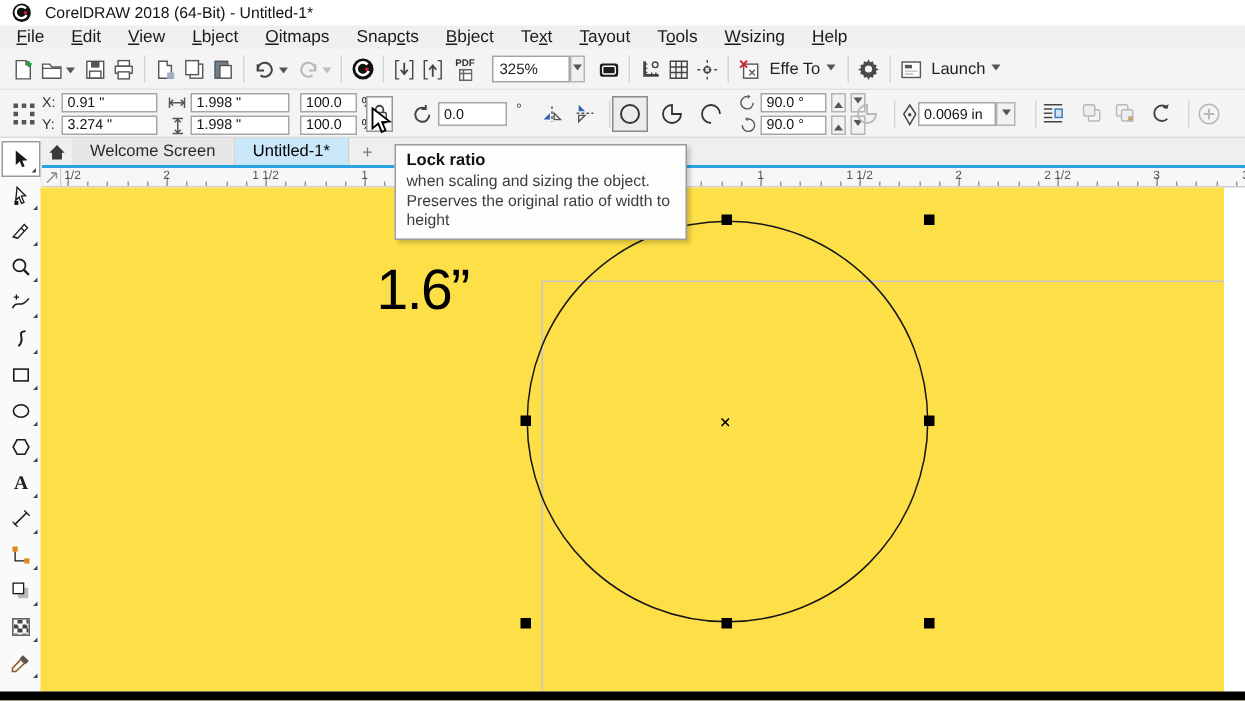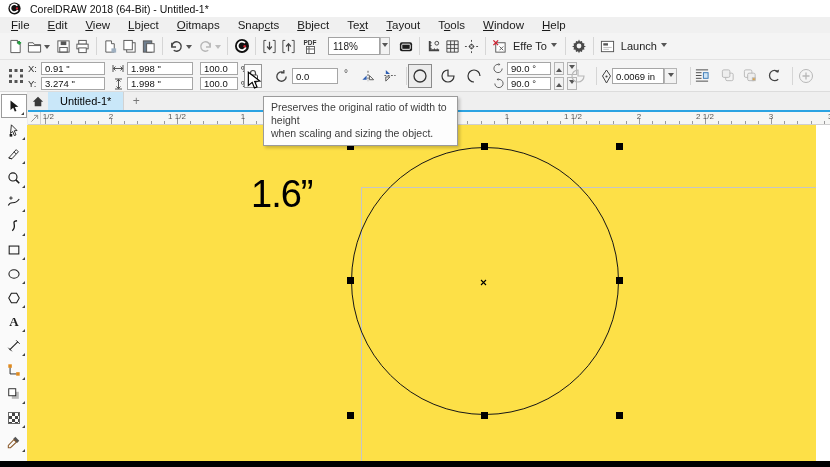--- a/index.html
+++ b/index.html
@@ -117,21 +117,21 @@
       <div class="menu-item"><span></span><u>F</u><span>ile</span></div>
       <div class="menu-item"><span></span><u>E</u><span>dit</span></div>
       <div class="menu-item"><span></span><u>V</u><span>iew</span></div>
       <div class="menu-item"><span></span><u>L</u><span>bject</span></div>
       <div class="menu-item"><span></span><u>O</u><span>itmaps</span></div>
       <div class="menu-item"><span>Snap</span><u>c</u><span>ts</span></div>
       <div class="menu-item"><span></span><u>B</u><span>bject</span></div>
       <div class="menu-item"><span>Te</span><u>x</u><span>t</span></div>
       <div class="menu-item"><span></span><u>T</u><span>ayout</span></div>
       <div class="menu-item"><span>T</span><u>o</u><span>ols</span></div>
-      <div class="menu-item"><span></span><u>W</u><span>indow</span></div>
+      <div class="menu-item"><span></span><u>W</u><span>sizing</span></div>
       <div class="menu-item"><span></span><u>H</u><span>elp</span></div>
     </div>
 
   <div id="stdbar">
     <span class="ic">
       <svg width="15" height="15" viewBox="0 0 16 16">
           <path d="M3 1.5 h7 l3 3 v10 h-10 Z" fill="#fff" stroke="#555"></path>
           <path d="M10 1.5 v3 h3" fill="none" stroke="#555"></path>
           <path d="M12 2 v4 M10 4 h4" stroke="#1ea33c" stroke-width="1.6"></path>
         </svg>
@@ -213,21 +213,21 @@
         </svg>
     </span>
     <span class="ic" style="width:24px;flex-direction:column">
       <span style="font-size:6.5px;font-weight:bold;color:#333;line-height:7px">PDF</span>
       <svg width="9" height="8" viewBox="0 0 9 8">
           <rect x="0.5" y="0.5" width="8" height="7" fill="#fff" stroke="#666"></rect>
           <path d="M0.5 3 h8 M3 0.5 v7" stroke="#666"></path>
         </svg>
     </span>
     <span class="combo" style="width:52px;margin-left:6px">
-      <span>118%</span>
+      <span>325%</span>
     </span>
     <span class="tinybtn" style="height:18px">
         <span class="dar" style="margin-top:0"></span>
       </span>
     <span class="ic" style="margin-left:6px">
       <svg width="16" height="15" viewBox="0 0 16 16">
           <rect x="1.5" y="3.5" width="13" height="9.5" rx="2" fill="#1d1d1d"></rect>
           <rect x="3.5" y="5.5" width="9" height="5.5" rx="1" fill="none" stroke="#fff" stroke-width="1"></rect>
         </svg>
     </span>
@@ -484,20 +484,23 @@
         </svg>
     </span>
   </div>
 
   <div id="tabbar">
     <span id="home-btn">
       <svg width="12" height="11" viewBox="0 0 16 15">
           <path d="M8 1 L15 8 H12.5 V14 H3.5 V8 H1 Z" fill="#3a3a3a"></path>
         </svg>
     </span>
+    <span class="tab">
+        <span>Welcome Screen</span>
+      </span>
     <span class="tab active" style="background: rgb(201, 231, 249);">
         <span>Untitled-1*</span>
       </span>
     <span class="tab" id="newtab">
         <span>+</span>
       </span>
   </div>
   <div id="tab-underline" style="background: rgb(43, 163, 226);"></div>
 
   <div id="ruler-corner">
@@ -744,22 +747,23 @@
     <div class="handle" style="left:454px;top:18px"></div>
     <div class="handle" style="left:589px;top:18px"></div>
     <div class="handle" style="left:320px;top:152px"></div>
     <div class="handle" style="left:589px;top:152px"></div>
     <div class="handle" style="left:320px;top:287px"></div>
     <div class="handle" style="left:454px;top:287px"></div>
     <div class="handle" style="left:589px;top:287px"></div>
   </div>
 
   <div id="tooltip">
+    <div class="tt-title">Lock ratio</div>
+    <div class="tt-body">when scaling and sizing the object.</div>
     <div class="tt-body">Preserves the original ratio of width to height</div>
-    <div class="tt-body">when scaling and sizing the object.</div>
   </div>
 
   <div id="cursor">
     <svg width="16" height="19" viewBox="0 0 12 14">
         <path d="M1 0.8 L1 10.8 L3.9 8.4 L5.6 12.6 L7.5 11.8 L5.8 7.7 L9.6 7.4 Z" fill="#fff" stroke="#000" stroke-width="0.9"></path>
       </svg>
   </div>
 
   <div id="bottom-bar"></div>
 </div>

